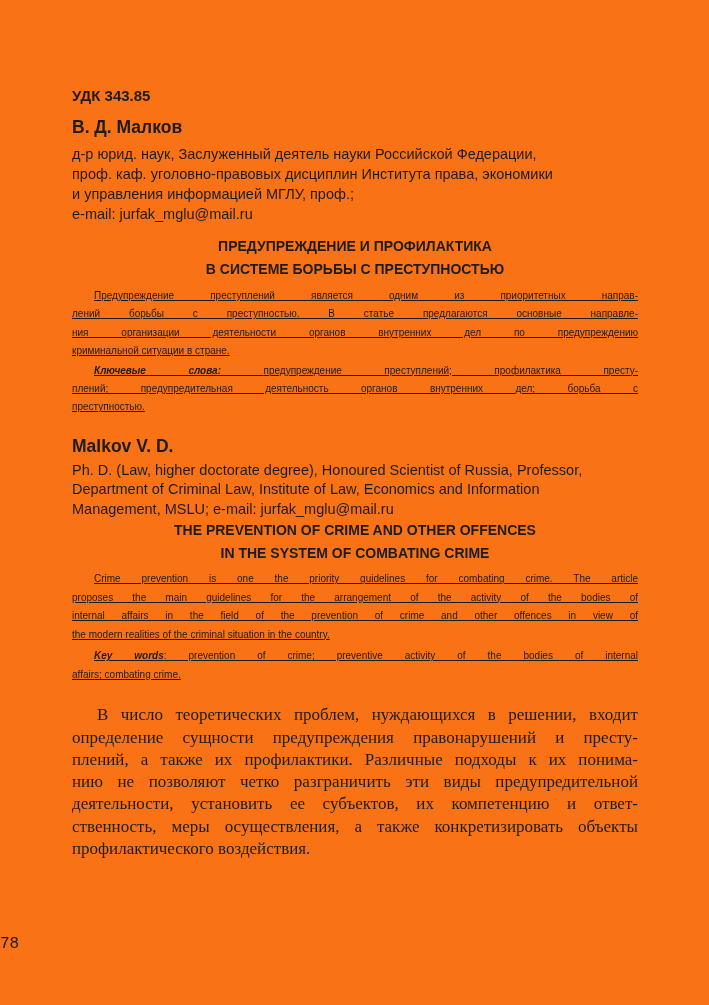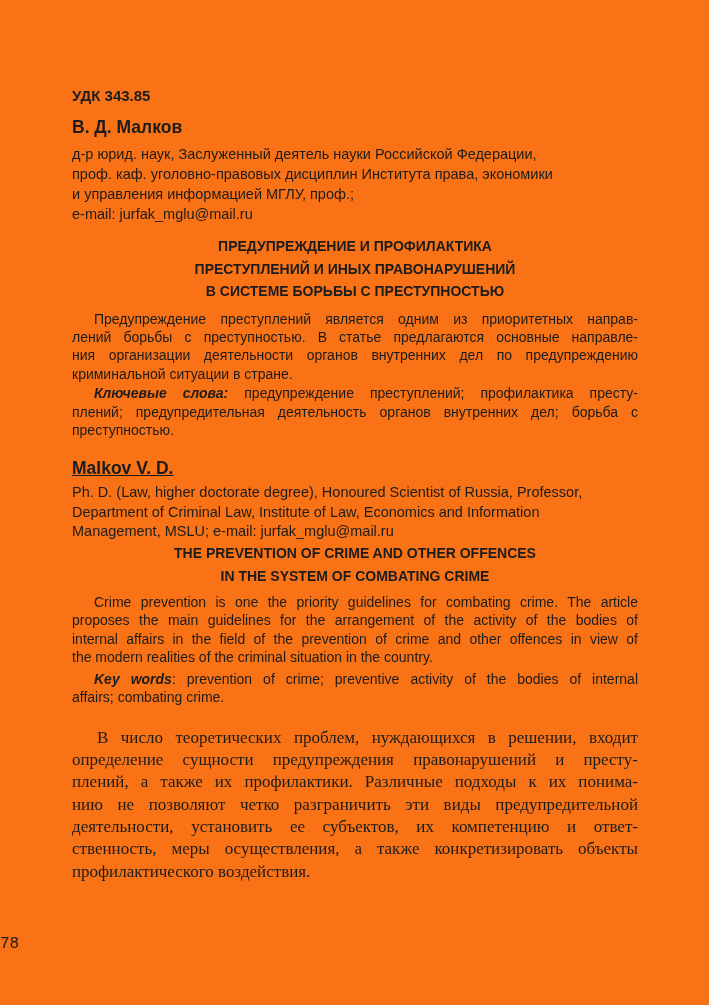--- a/index.html
+++ b/index.html
@@ -25,35 +25,36 @@
     font-weight: 700;
     font-size: 15px;
     line-height: 19px;
   }
   .author-name {
     font-weight: 700;
     font-size: 17.5px;
     line-height: 21px;
   }
   .author-ru { margin-top: 12px; }
-  .author-en { margin-top: 19px; text-decoration: underline; }
+  .author-en { margin-top: 19px; }
   .affil { font-size: 14.5px; }
   .affil-ru { margin-top: 6px; line-height: 20px; }
   .affil-en { margin-top: 4px; line-height: 19.5px; }
   .ln { display: block; }
   .title {
     font-weight: 700;
     text-align: center;
     font-size: 14px;
   }
   .title-ru { margin-top: 11px; line-height: 22.5px; }
   .title-en { line-height: 23px; }
   .para {
-    font-size: 14px;
+    font-size: 10px;
     line-height: 18.4px;
+    text-decoration: underline;
   }
   .abstract-ru { margin-top: 7px; }
   .keywords-ru { margin-top: 1px; }
   .abstract-en { margin-top: 5px; }
   .keywords-en { margin-top: 3.5px; }
   .jl {
     display: block;
     text-align: justify;
     text-align-last: justify;
   }
@@ -90,21 +91,20 @@
 
     <div class="affil affil-ru">
       <span class="ln">д-р юрид. наук, Заслуженный деятель науки Российской Федерации,</span>
       <span class="ln">проф. каф. уголовно-правовых дисциплин Института права, экономики</span>
       <span class="ln">и управления информацией МГЛУ, проф.;</span>
       <span class="ln">e-mail: jurfak_mglu@mail.ru</span>
     </div>
 
     <h1 class="title title-ru">
       <span class="ln">ПРЕДУПРЕЖДЕНИЕ И ПРОФИЛАКТИКА</span>
-      <span class="ln">ПРЕСТУПЛЕНИЙ И ИНЫХ ПРАВОНАРУШЕНИЙ</span>
       <span class="ln">В СИСТЕМЕ БОРЬБЫ С ПРЕСТУПНОСТЬЮ</span>
     </h1>
 
     <p class="para abstract-ru">
       <span class="jl first">Предупреждение преступлений является одним из приоритетных направ-</span>
       <span class="jl">лений борьбы с преступностью. В статье предлагаются основные направле-</span>
       <span class="jl">ния организации деятельности органов внутренних дел по предупреждению</span>
       <span class="jl last">криминальной ситуации в стране.</span>
     </p>
 

